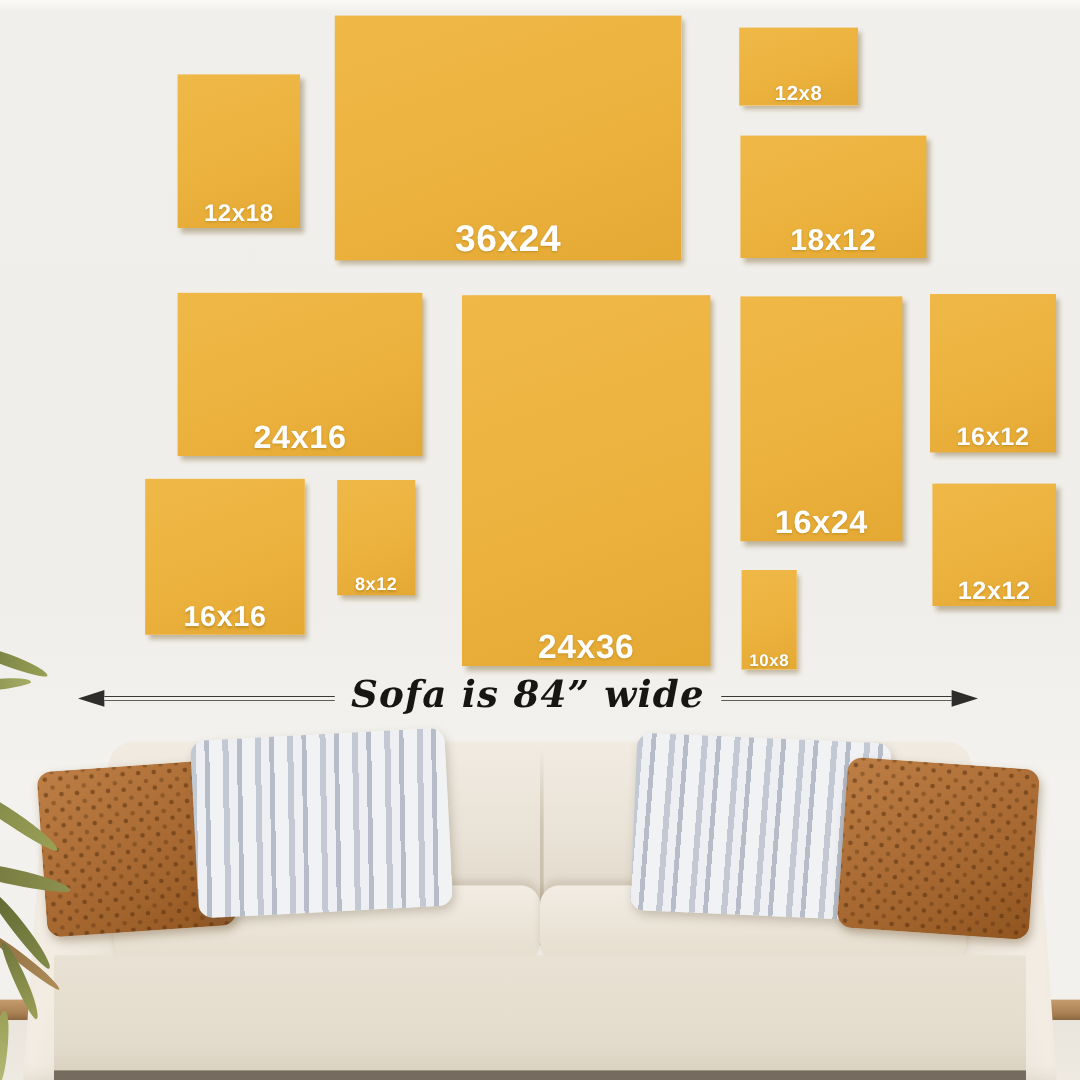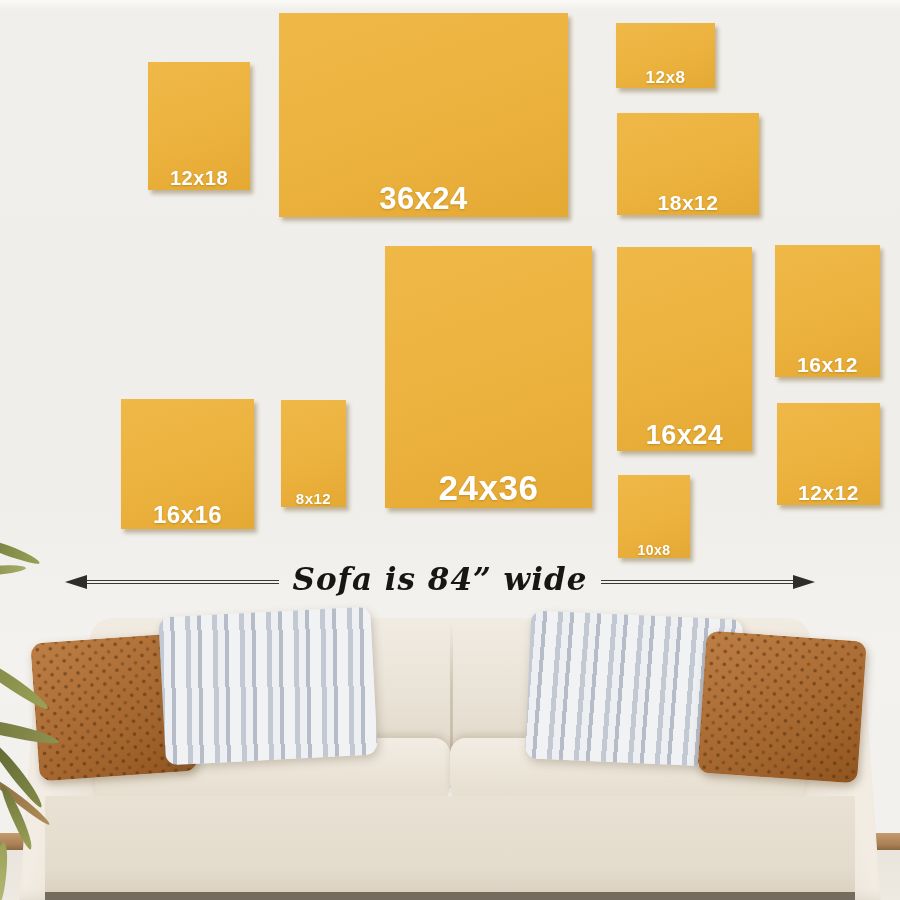--- a/index.html
+++ b/index.html
@@ -116,39 +116,42 @@
   <div class="collage">
       <div class="canvas-tile" style="left: 148px; top: 62px; width: 102px; height: 128px; font-size: 20px;">
         <span>12x18</span>
       </div>
       <div class="canvas-tile" style="left: 279px; top: 13px; width: 289px; height: 204px; font-size: 31px;">
         <span>36x24</span>
       </div>
       <div class="canvas-tile" style="left: 616px; top: 23px; width: 99px; height: 65px; font-size: 17px;">
         <span>12x8</span>
       </div>
-      <div class="canvas-tile" style="left: 617px; top: 113px; width: 142px; height: 102px; font-size: 21px;">
+      <div class="canvas-tile" style="left: 617px; top: 113px; width: 155px; height: 102px; font-size: 25px;">
         <span>18x12</span>
       </div>
-      <div class="canvas-tile" style="left: 385px; top: 246px; width: 207px; height: 262px; font-size: 35px;">
+      <div class="canvas-tile" style="left: 148px; top: 244px; width: 204px; height: 136px; font-size: 27px;">
+        <span>24x16</span>
+      </div>
+      <div class="canvas-tile" style="left: 385px; top: 246px; width: 207px; height: 309px; font-size: 28px;">
         <span>24x36</span>
       </div>
       <div class="canvas-tile" style="left: 617px; top: 247px; width: 135px; height: 204px; font-size: 27px;">
         <span>16x24</span>
       </div>
       <div class="canvas-tile" style="left: 775px; top: 245px; width: 105px; height: 132px; font-size: 21px;">
         <span>16x12</span>
       </div>
       <div class="canvas-tile" style="left: 121px; top: 399px; width: 133px; height: 130px; font-size: 24px;">
         <span>16x16</span>
       </div>
-      <div class="canvas-tile" style="left: 281px; top: 400px; width: 65px; height: 107px; font-size: 15px;">
+      <div class="canvas-tile" style="left: 281px; top: 400px; width: 65px; height: 96px; font-size: 15px;">
         <span>8x12</span>
       </div>
-      <div class="canvas-tile" style="left: 618px; top: 475px; width: 72px; height: 83px; font-size: 14px;">
+      <div class="canvas-tile" style="left: 618px; top: 475px; width: 46px; height: 83px; font-size: 14px;">
         <span>10x8</span>
       </div>
       <div class="canvas-tile" style="left: 777px; top: 403px; width: 103px; height: 102px; font-size: 21px;">
         <span>12x12</span>
       </div>
     </div>
 
   <div class="dim-arrow">
     <span class="arrow-head left"></span>
     <span class="arrow-seg"></span>

